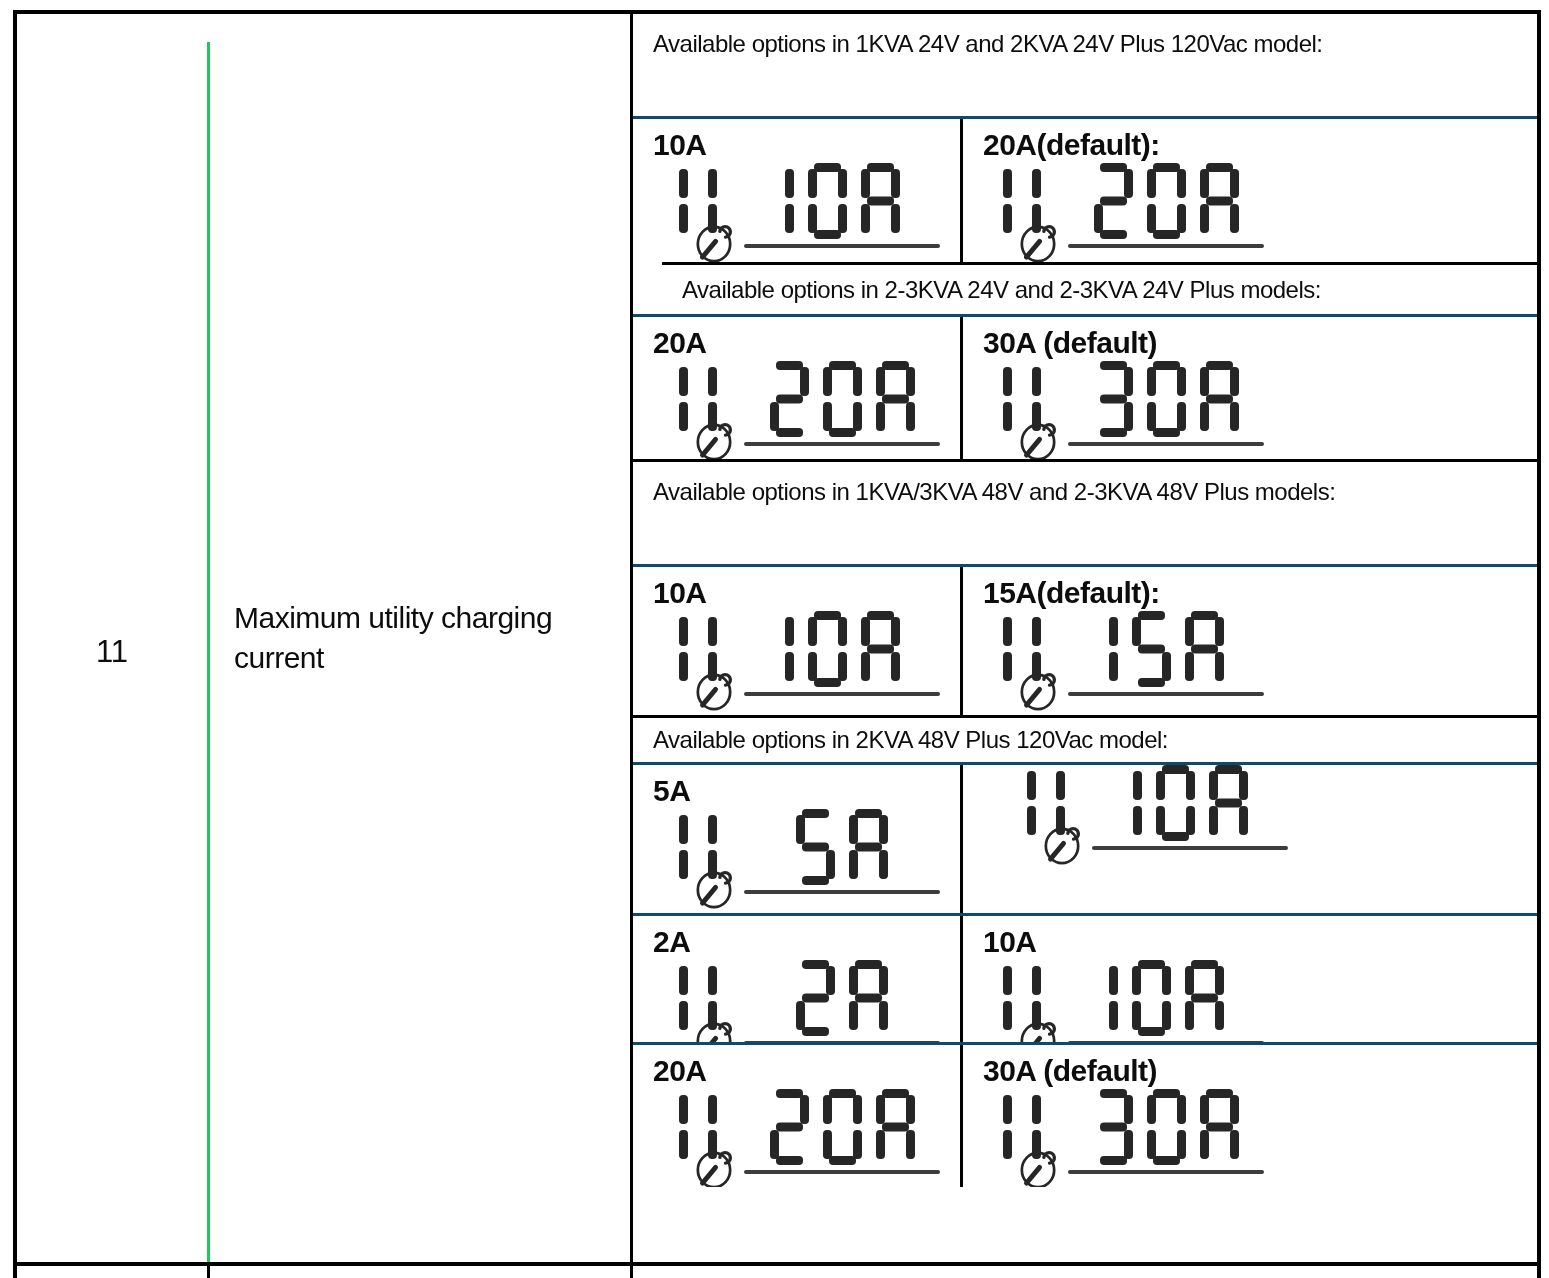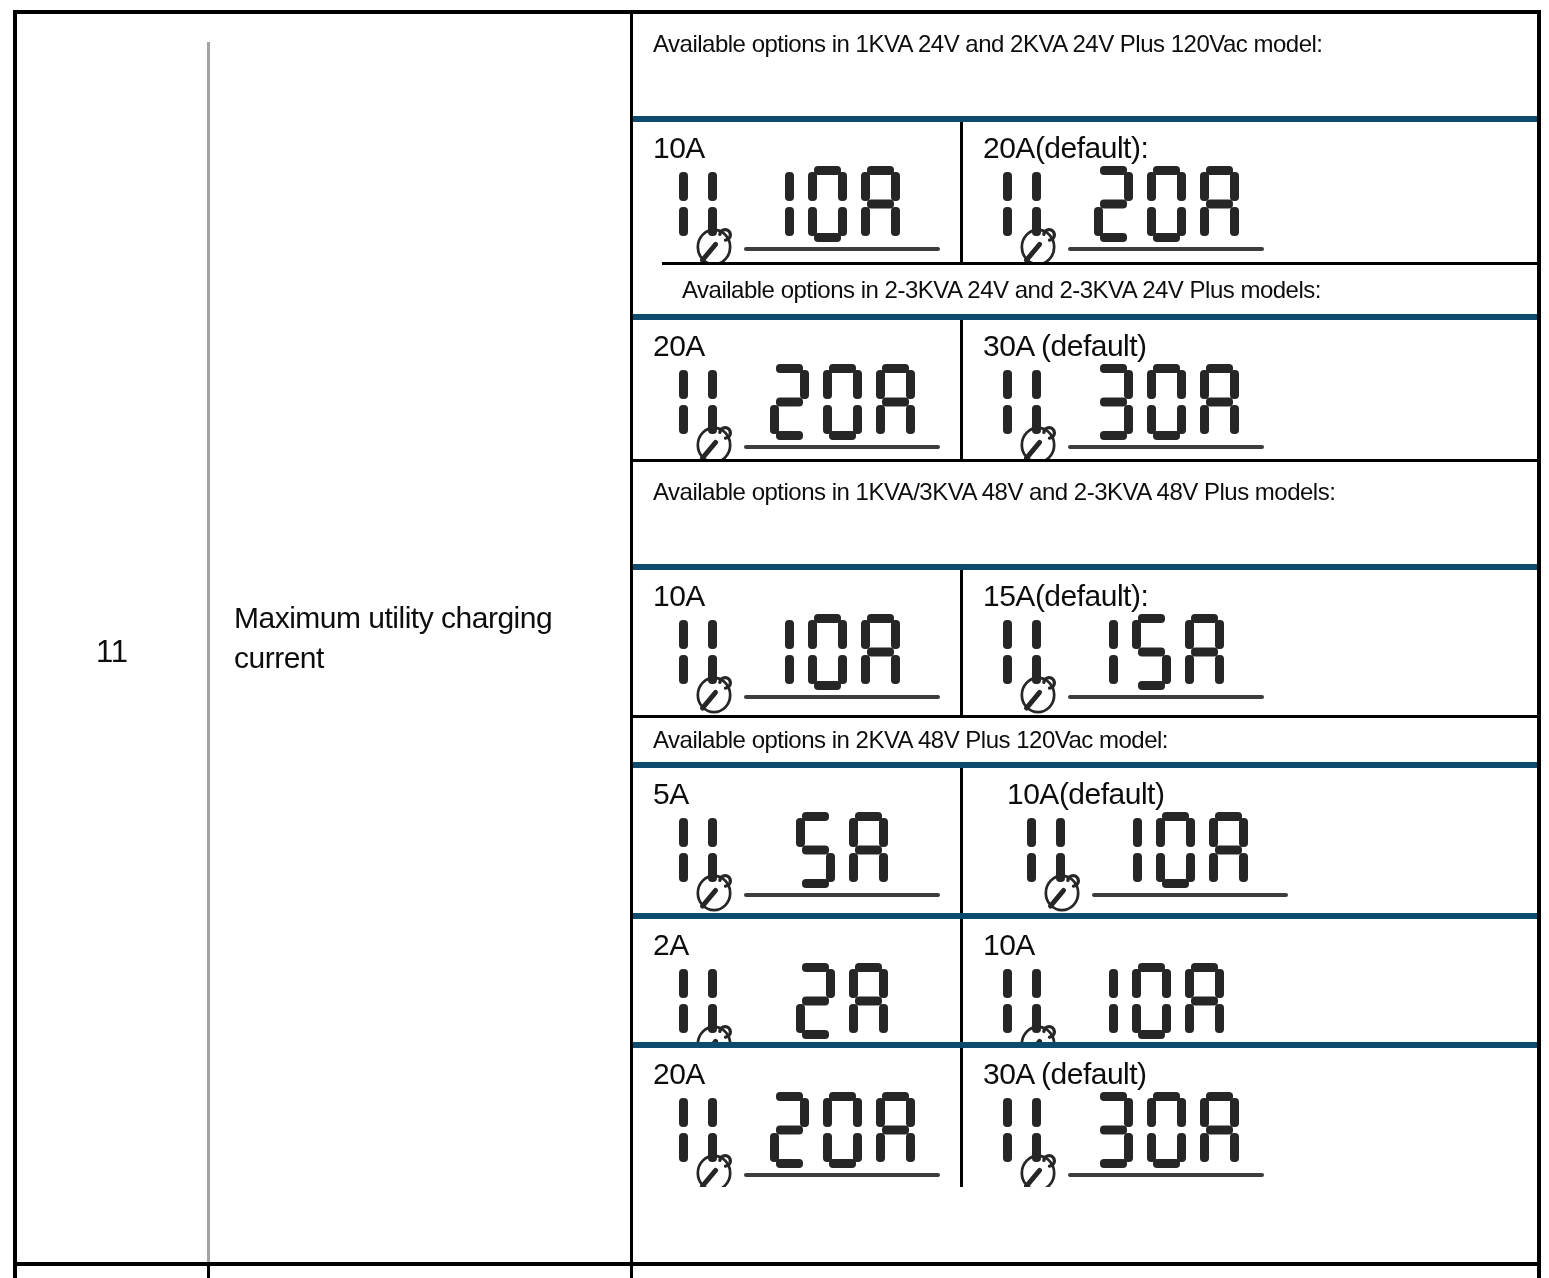--- a/index.html
+++ b/index.html
@@ -15,21 +15,21 @@
     position:absolute; left:13px; top:10px; width:1528px;
     border-left:4px solid #000; border-right:4px solid #000; border-top:4px solid #000;
   }
 
   .main-row {
     display:grid; grid-template-columns:193px 423px 1fr;
     height:1252px; border-bottom:4px solid #000;
   }
 
   .col-num {
-    border-right:3px solid #a3a3a3;
+    border-right:3px solid #22c55e;
     display:flex; align-items:center; justify-content:center;
     font-size:31px;
     margin-top:28px;
   }
 
   .col-desc {
     border-right:3px solid #000;
     display:flex; align-items:center;
     padding:12px 24px;
     font-size:30px; line-height:40px; letter-spacing:-0.5px;
@@ -41,23 +41,24 @@
     border-top:3px solid #000;
     font-size:24px; letter-spacing:-0.5px;
     padding-left:20px; padding-right:70px;
     overflow:hidden;
   }
   .col-opts > :first-child { border-top:none; }
   .sec-header.single { display:flex; align-items:center; padding-right:4px; white-space:nowrap; }
   .sec-header.double { padding-top:8px; line-height:44px; }
 
   .opt-row {
-    border-top:6px solid #0c4a6e;
+    border-top:3px solid #0c4a6e;
     display:grid; grid-template-columns:330px 1fr;
     overflow:hidden;
+    font-weight:bold;
   }
   .opt-cell { overflow:visible; }
   .opt-cell.first { border-right:3px solid #000; }
 
   .opt-label {
     font-size:30px; letter-spacing:-0.5px;
     padding:9px 0 0 20px; height:44px;
   }
 
   .lcd { display:flex; margin-left:46px; position:relative; }
@@ -399,21 +400,20 @@
                       <rect x="53.0" y="41" width="9" height="29" rx="4"></rect>
                       <rect x="53.0" y="6" width="9" height="29" rx="4"></rect>
                       <rect x="59.0" y="33.5" width="27" height="9" rx="4"></rect>
                     </svg>
                   </div>
               <div class="lcd-underline"></div>
             </div>
           </div>
             </div>
             <div class="opt-cell second">
-          <div class="opt-label">10A(default)</div>
           <div class="lcd">
             <div class="lcd-left">
               <div class="seg">
                     <svg xmlns="http://www.w3.org/2000/svg" viewBox="0 0 38 76" style="height:76px;width:38.0px" fill="#262626">
                       <rect x="0.0" y="6" width="9" height="29" rx="4"></rect>
                       <rect x="0.0" y="41" width="9" height="29" rx="4"></rect>
                       <rect x="29.0" y="6" width="9" height="29" rx="4"></rect>
                       <rect x="29.0" y="41" width="9" height="29" rx="4"></rect>
                     </svg>
                   </div>

